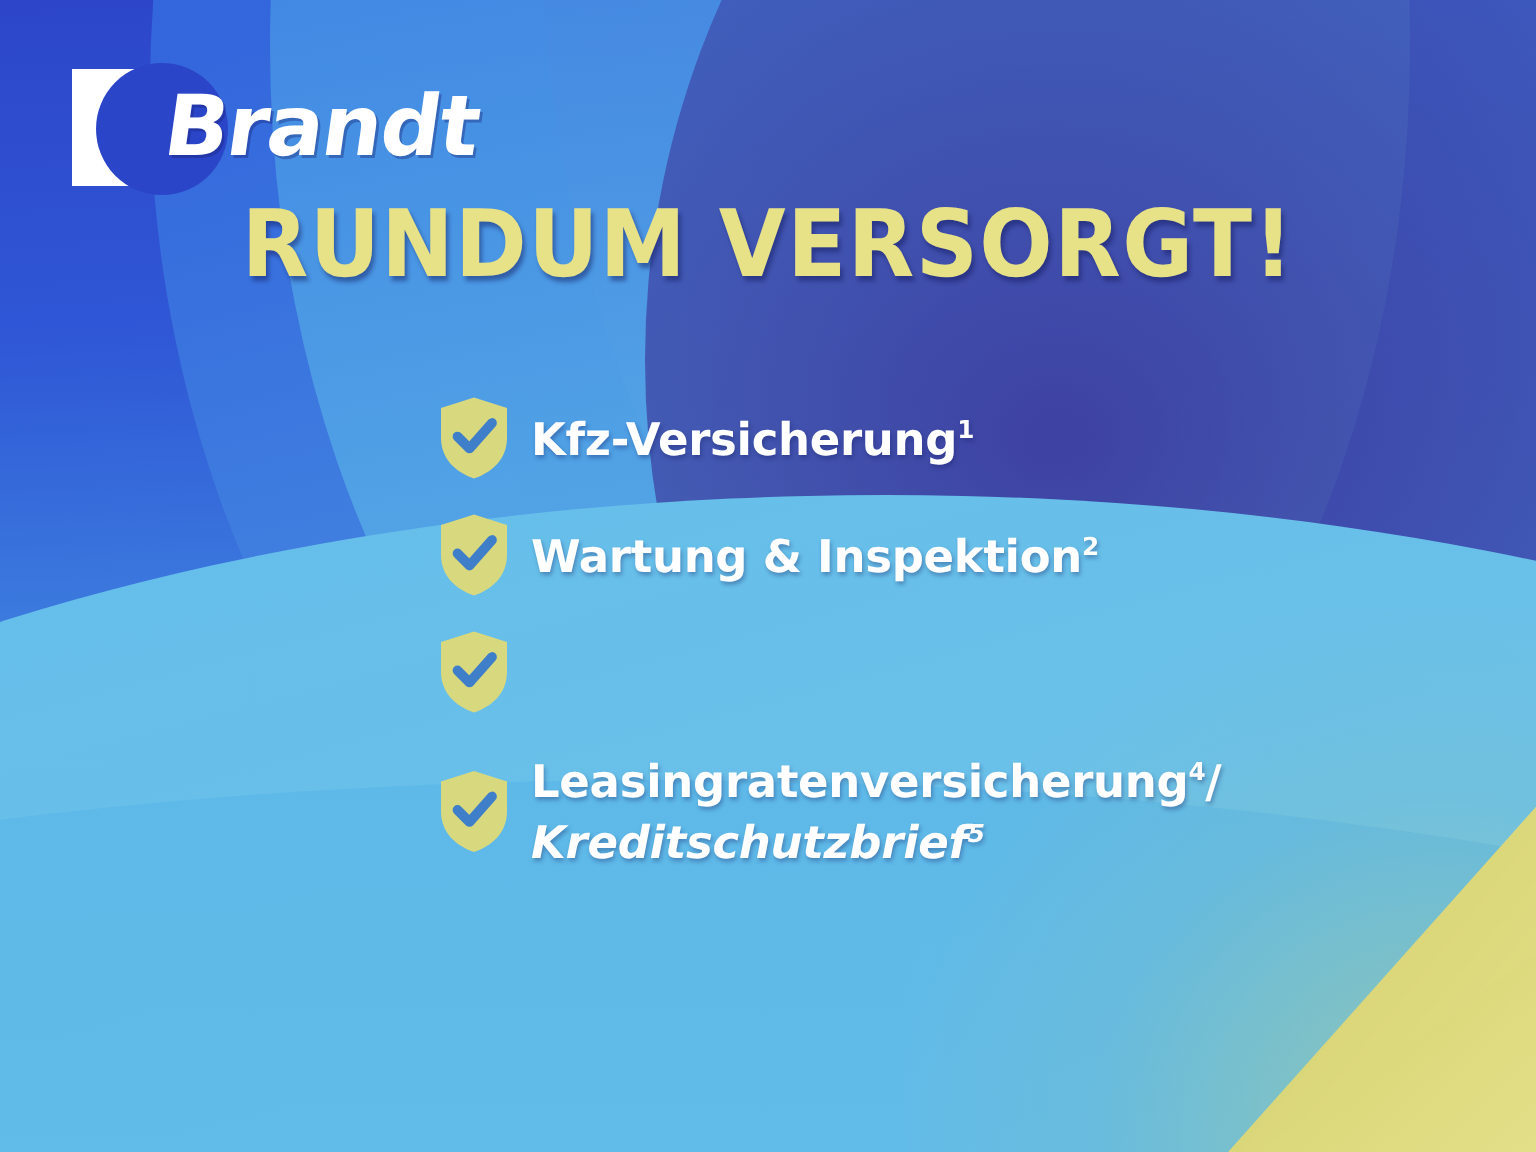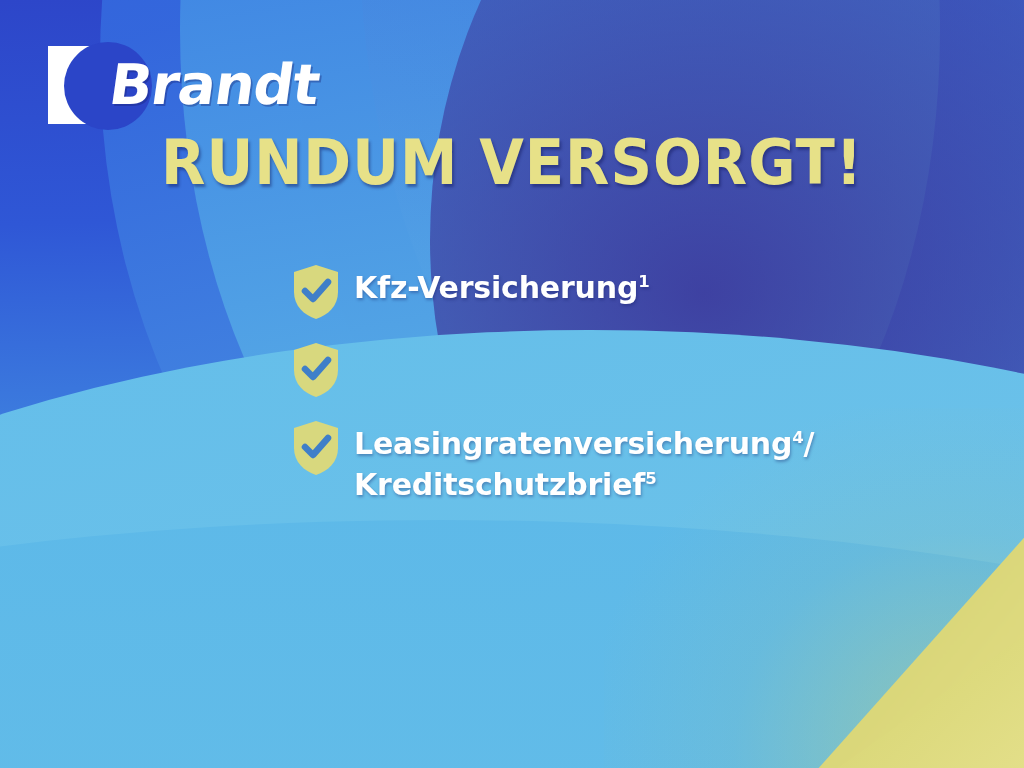--- a/index.html
+++ b/index.html
@@ -99,31 +99,31 @@
     color:#e7e188;
     font-family:"DejaVu Sans","Liberation Sans",sans-serif;
     font-weight:bold;font-size:62px;line-height:1;letter-spacing:1px;
     transform:scaleX(.93);
     text-shadow:2px 3px 3px rgba(18,24,90,.45);
     white-space:nowrap;
   }
 
   
   .list{position:absolute;left:292px;top:268px;width:700px;}
-  .item{display:flex;align-items:flex-start;margin-bottom:26px;}
+  .item{display:flex;align-items:center;margin-bottom:26px;}
   .item:last-child{margin-bottom:0;}
   .shield{width:48px;height:56px;flex:none;margin-right:14px;margin-top:-4px;}
   .item-text{
     color:#ffffff;font-weight:bold;
     font-family:"DejaVu Sans","Liberation Sans",sans-serif;
     font-size:30px;line-height:1.36;letter-spacing:-.2px;
     text-shadow:1px 2px 3px rgba(20,30,100,.35);
   }
   .item-text sup{font-size:.55em;vertical-align:super;font-weight:bold;}
-  .line2{display:block;}
+  .line2{display:block;font-style:italic;}
 </style>
 </head>
 <body>
 
 <div class="stage">
 
   <div class="bg-layer">
     <div class="arc arc-navy"></div>
     <div class="arc arc-mid"></div>
     <div class="arc arc-light"></div>
@@ -149,20 +149,27 @@
   <div class="list">
 
     <div class="item">
       <svg class="shield" viewBox="0 0 48 56">
         <path d="M24 1 L46 8 V28 C46 42 36 51 24 55 C12 51 2 42 2 28 V8 Z" fill="#d8d87e"></path>
         <path d="M13 27 L21 35 L36 18" stroke="#3f7fc9" stroke-width="6.5" fill="none" stroke-linecap="round" stroke-linejoin="round"></path>
       </svg>
       <div class="item-text"><span>Kfz-Versicherung</span><sup>1</sup></div>
     </div>
 
+    <div class="item">
+      <svg class="shield" viewBox="0 0 48 56">
+        <path d="M24 1 L46 8 V28 C46 42 36 51 24 55 C12 51 2 42 2 28 V8 Z" fill="#d8d87e"></path>
+        <path d="M13 27 L21 35 L36 18" stroke="#3f7fc9" stroke-width="6.5" fill="none" stroke-linecap="round" stroke-linejoin="round"></path>
+      </svg>
+      <div class="item-text"><span>Wartung &amp; Inspektion</span><sup>2</sup></div>
+    </div>
 
     <div class="item">
       <svg class="shield" viewBox="0 0 48 56">
         <path d="M24 1 L46 8 V28 C46 42 36 51 24 55 C12 51 2 42 2 28 V8 Z" fill="#d8d87e"></path>
         <path d="M13 27 L21 35 L36 18" stroke="#3f7fc9" stroke-width="6.5" fill="none" stroke-linecap="round" stroke-linejoin="round"></path>
       </svg>
     </div>
 
     <div class="item">
       <svg class="shield" viewBox="0 0 48 56">

